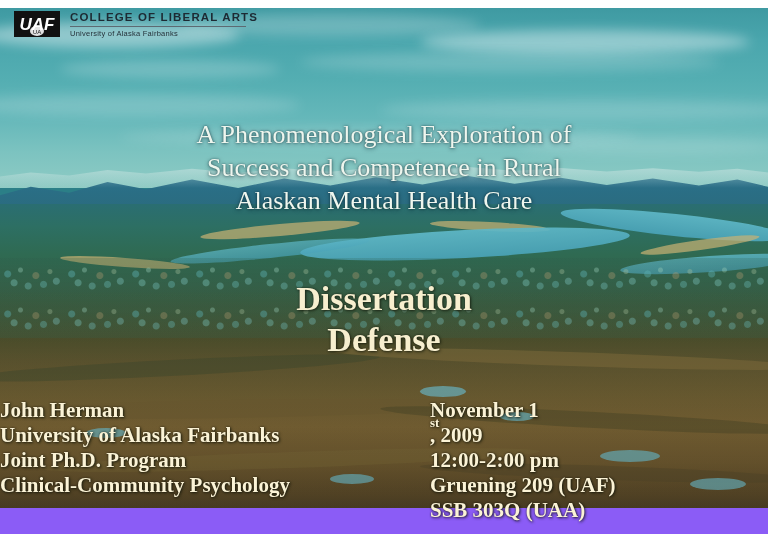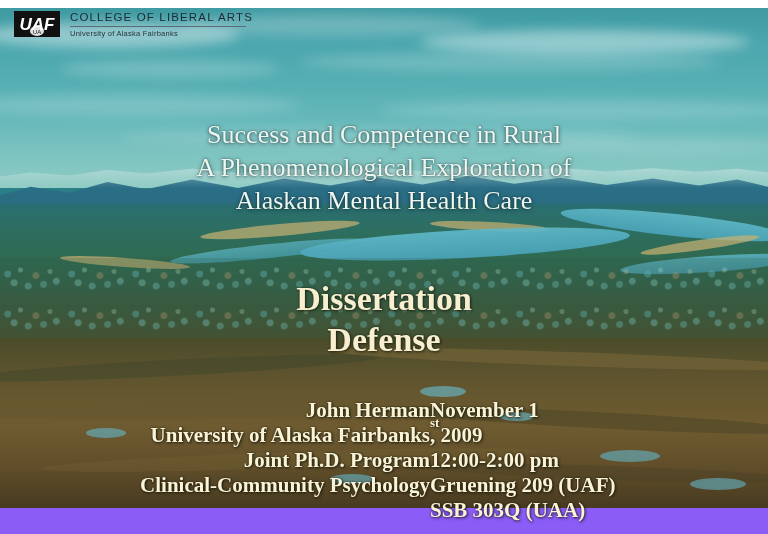--- a/index.html
+++ b/index.html
@@ -128,21 +128,21 @@
     position:absolute;left:14px;top:10px;
     display:flex;align-items:center;gap:10px;
     z-index:6;
   }
   .uaf-mark{
     position:relative;width:46px;height:26px;flex:0 0 auto;
   }
   .uaf-text{padding-top:1px;}
   .cla-title{
     font-size:11.5px;letter-spacing:1.15px;color:#1d2a33;
-    font-weight:400;line-height:13px;white-space:nowrap;
+    font-weight:700;line-height:13px;white-space:nowrap;
   }
   .cla-rule{
     height:1px;background:#5d6a72;margin:2px 0 2px 0;width:176px;
   }
   .cla-sub{
     font-size:7.5px;letter-spacing:.25px;color:#25323a;line-height:9px;white-space:nowrap;
   }
 
   
   .title{
@@ -175,21 +175,21 @@
   .details{
     position:absolute;left:0;top:398px;width:768px;
     display:flex;z-index:5;
   }
   .col{
     font-family:"Liberation Serif", serif;
     font-weight:bold;
     font-size:21px;line-height:25px;color:#fbf3d6;
     text-shadow:1px 1px 3px rgba(15,20,8,.8), 0 0 2px rgba(0,0,0,.55);
   }
-  .col-left{width:430px;text-align:right;}
+  .col-left{width:430px;text-align:left;}
   .col-right{width:338px;text-align:left;}
   .col span{display:block;white-space:nowrap;}
   .sup{font-size:13px;vertical-align:super;line-height:0;}
 
   
   .footer{
     position:absolute;left:0;bottom:0;width:768px;height:26px;
     background:#ffffff;
     display:flex;align-items:center;
     z-index:7;
@@ -268,22 +268,22 @@
     </div>
     <div class="uaf-text">
       <div class="cla-title">COLLEGE OF LIBERAL ARTS</div>
       <div class="cla-rule"></div>
       <div class="cla-sub">University of Alaska Fairbanks</div>
     </div>
   </div>
 
 
   <div class="subtitle">
+    <span>A Phenomenological Exploration of</span>
     <span>Success and Competence in Rural</span>
-    <span>A Phenomenological Exploration of</span>
     <span>Alaskan Mental Health Care</span>
   </div>
 
   <div class="event">
     <span>Dissertation</span>
     <span>Defense</span>
   </div>
 
   <div class="details">
     <div class="col col-left">

